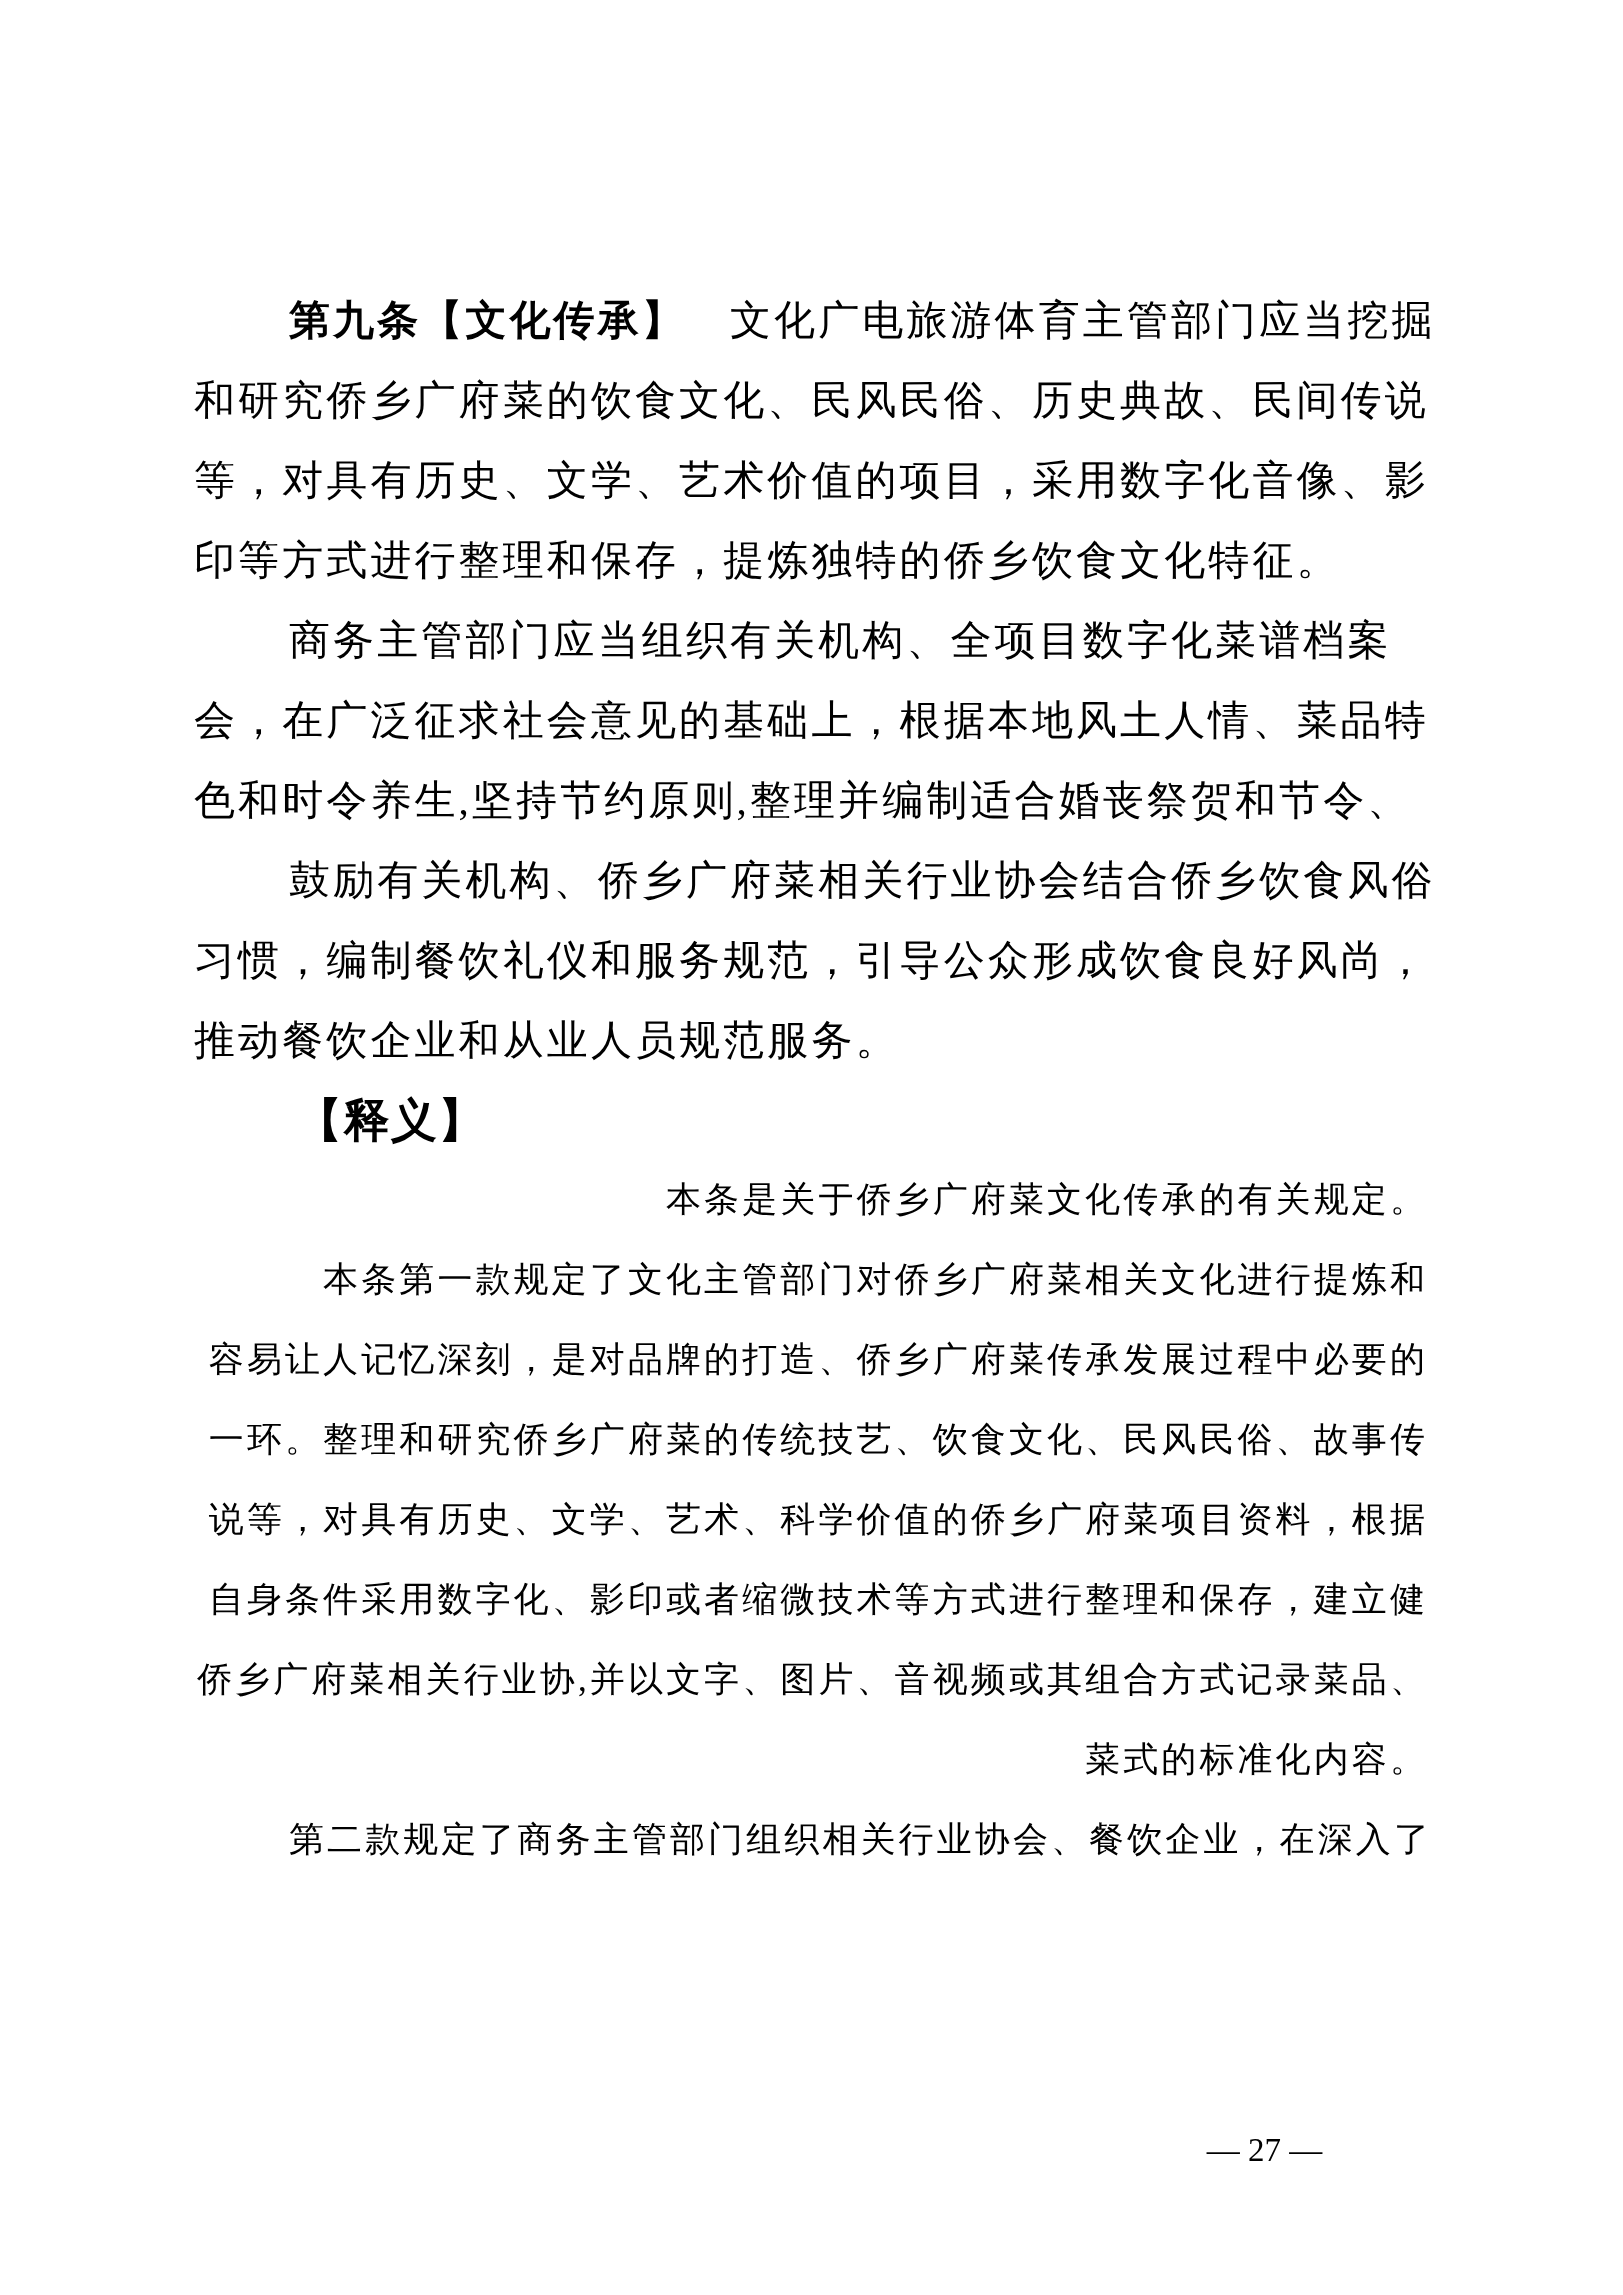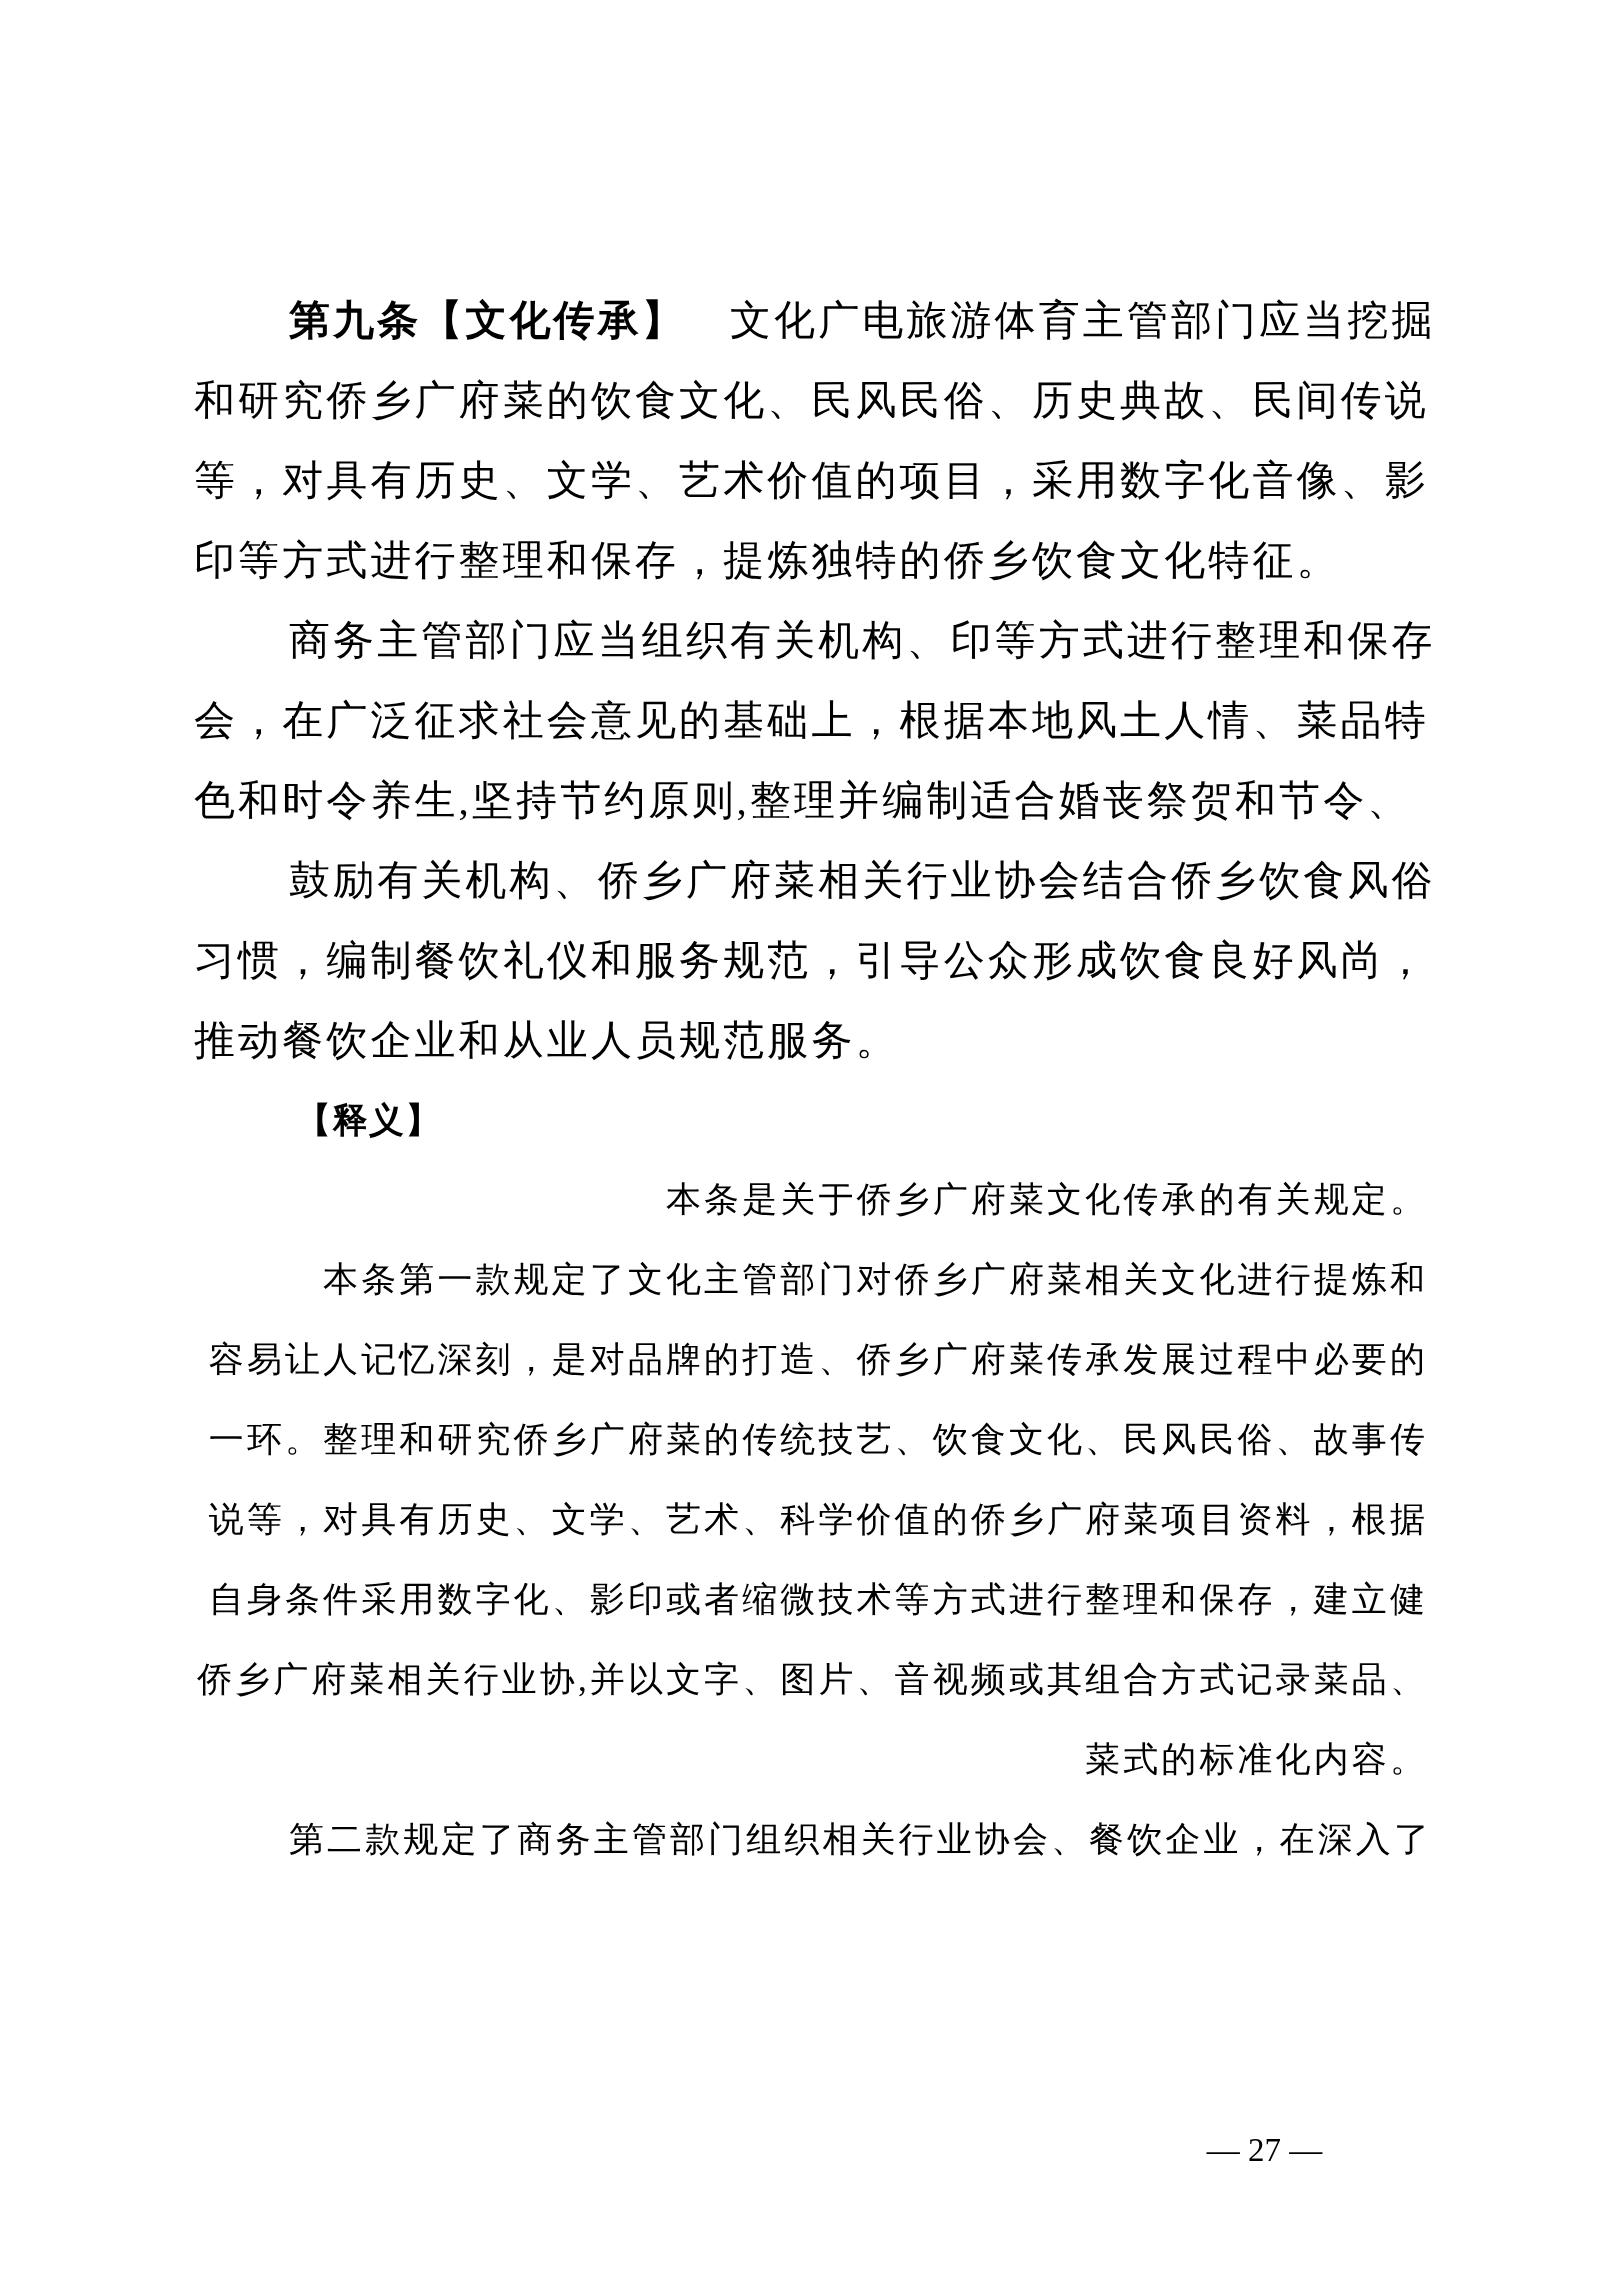--- a/index.html
+++ b/index.html
@@ -43,21 +43,21 @@
     text-align: right;
   }
   .ind {
     padding-left: 95px;
   }
   .bold-head {
     font-weight: bold;
     font-family: "Liberation Sans", sans-serif;
   }
   .interp-head {
-    font-size: 35px;
+    font-size: 46px;
     padding-left: 102px;
     letter-spacing: 1.4px;
   }
   .page-number {
     position: absolute;
     top: 2126px;
     left: 1181px;
     width: 167px;
     height: 48px;
     line-height: 48px;
@@ -74,21 +74,21 @@
   <div class="content">
 
     <section>
       <div class="line kai ind"><span class="bold-head">第九条【文化传承】</span><span>　文化广电旅游体育主管部门应当挖掘</span></div>
       <div class="line kai">和研究侨乡广府菜的饮食文化、民风民俗、历史典故、民间传说</div>
       <div class="line kai">等，对具有历史、文学、艺术价值的项目，采用数字化音像、影</div>
       <div class="line kai">印等方式进行整理和保存，提炼独特的侨乡饮食文化特征。</div>
     </section>
 
     <section>
-      <div class="line kai ind">商务主管部门应当组织有关机构、印等方式进行整理和保存</div>
+      <div class="line kai ind">商务主管部门应当组织有关机构、全项目数字化菜谱档案</div>
       <div class="line kai">会，在广泛征求社会意见的基础上，根据本地风土人情、菜品特</div>
       <div class="line kai">色和时令养生,坚持节约原则,整理并编制适合婚丧祭贺和节令、</div>
     </section>
 
     <section>
       <div class="line kai ind">鼓励有关机构、侨乡广府菜相关行业协会结合侨乡饮食风俗</div>
       <div class="line kai">习惯，编制餐饮礼仪和服务规范，引导公众形成饮食良好风尚，</div>
       <div class="line kai">推动餐饮企业和从业人员规范服务。</div>
     </section>
 

